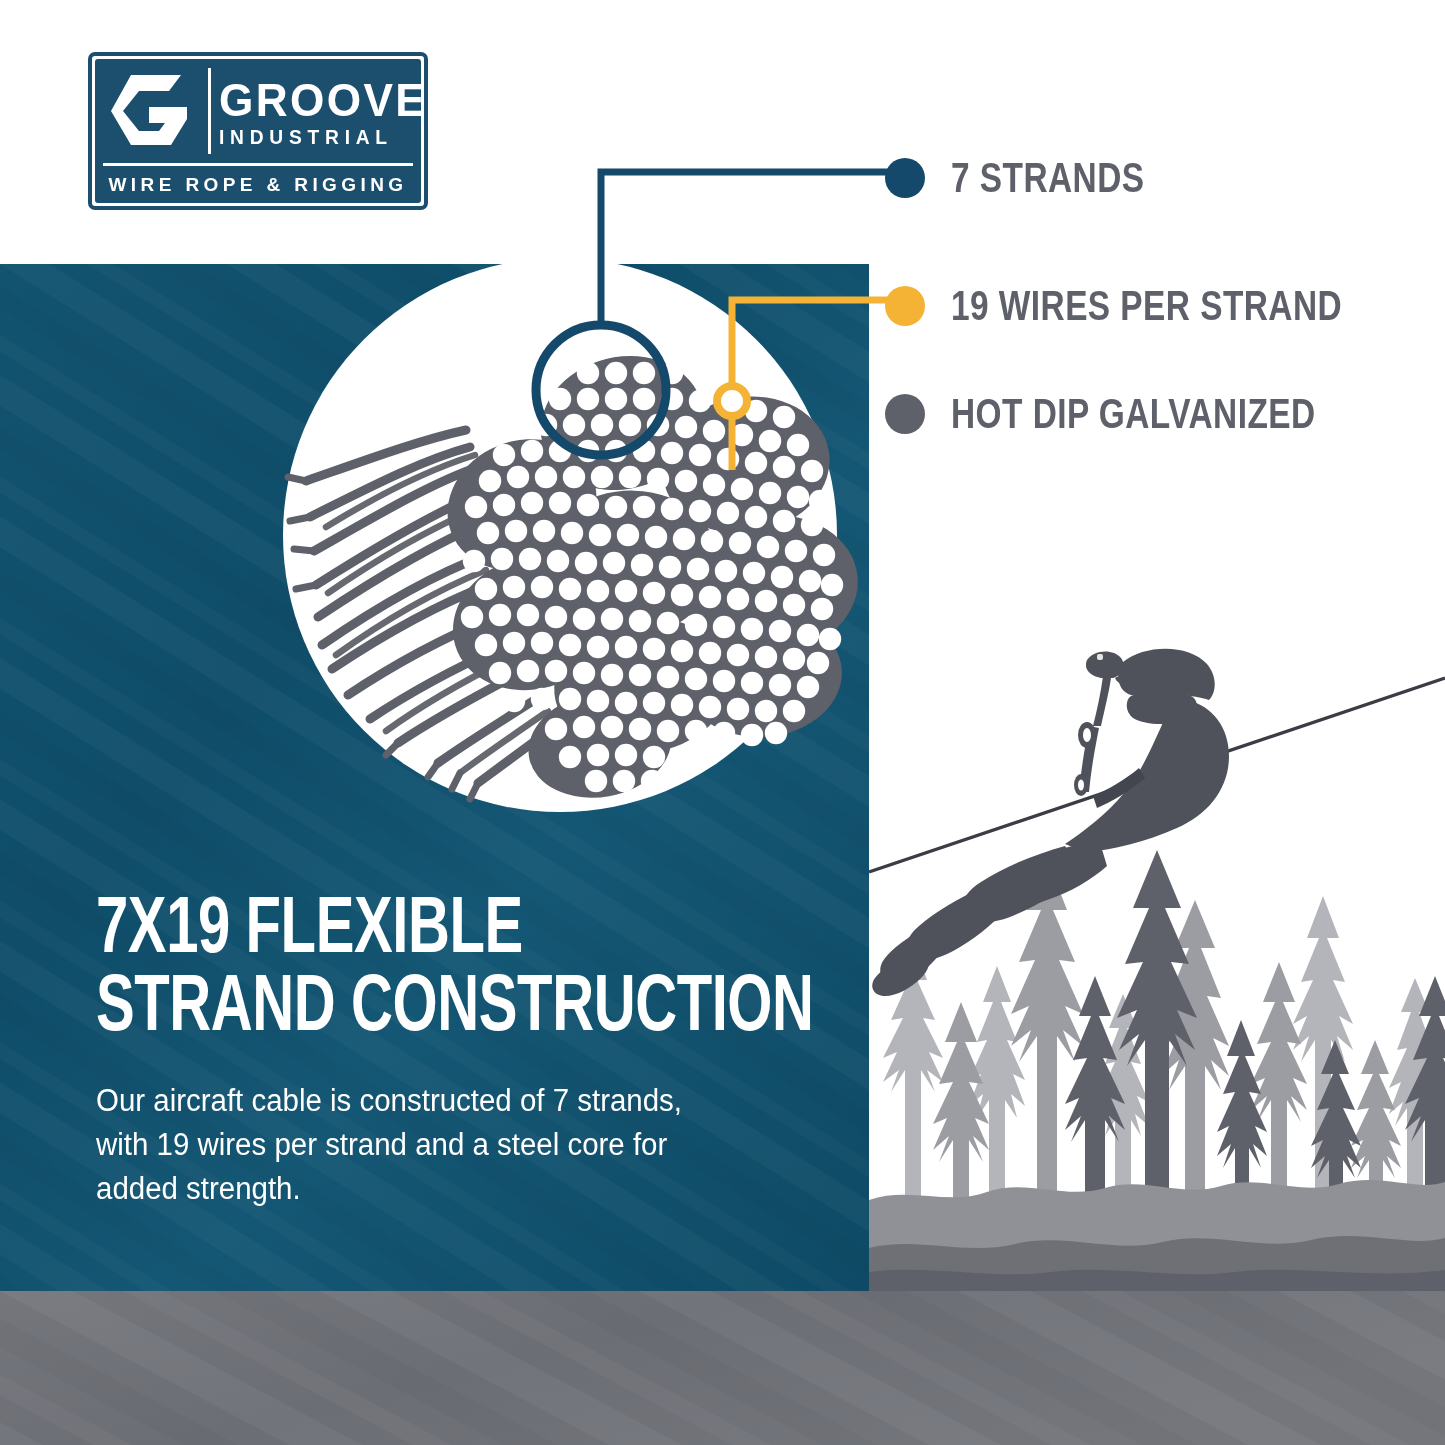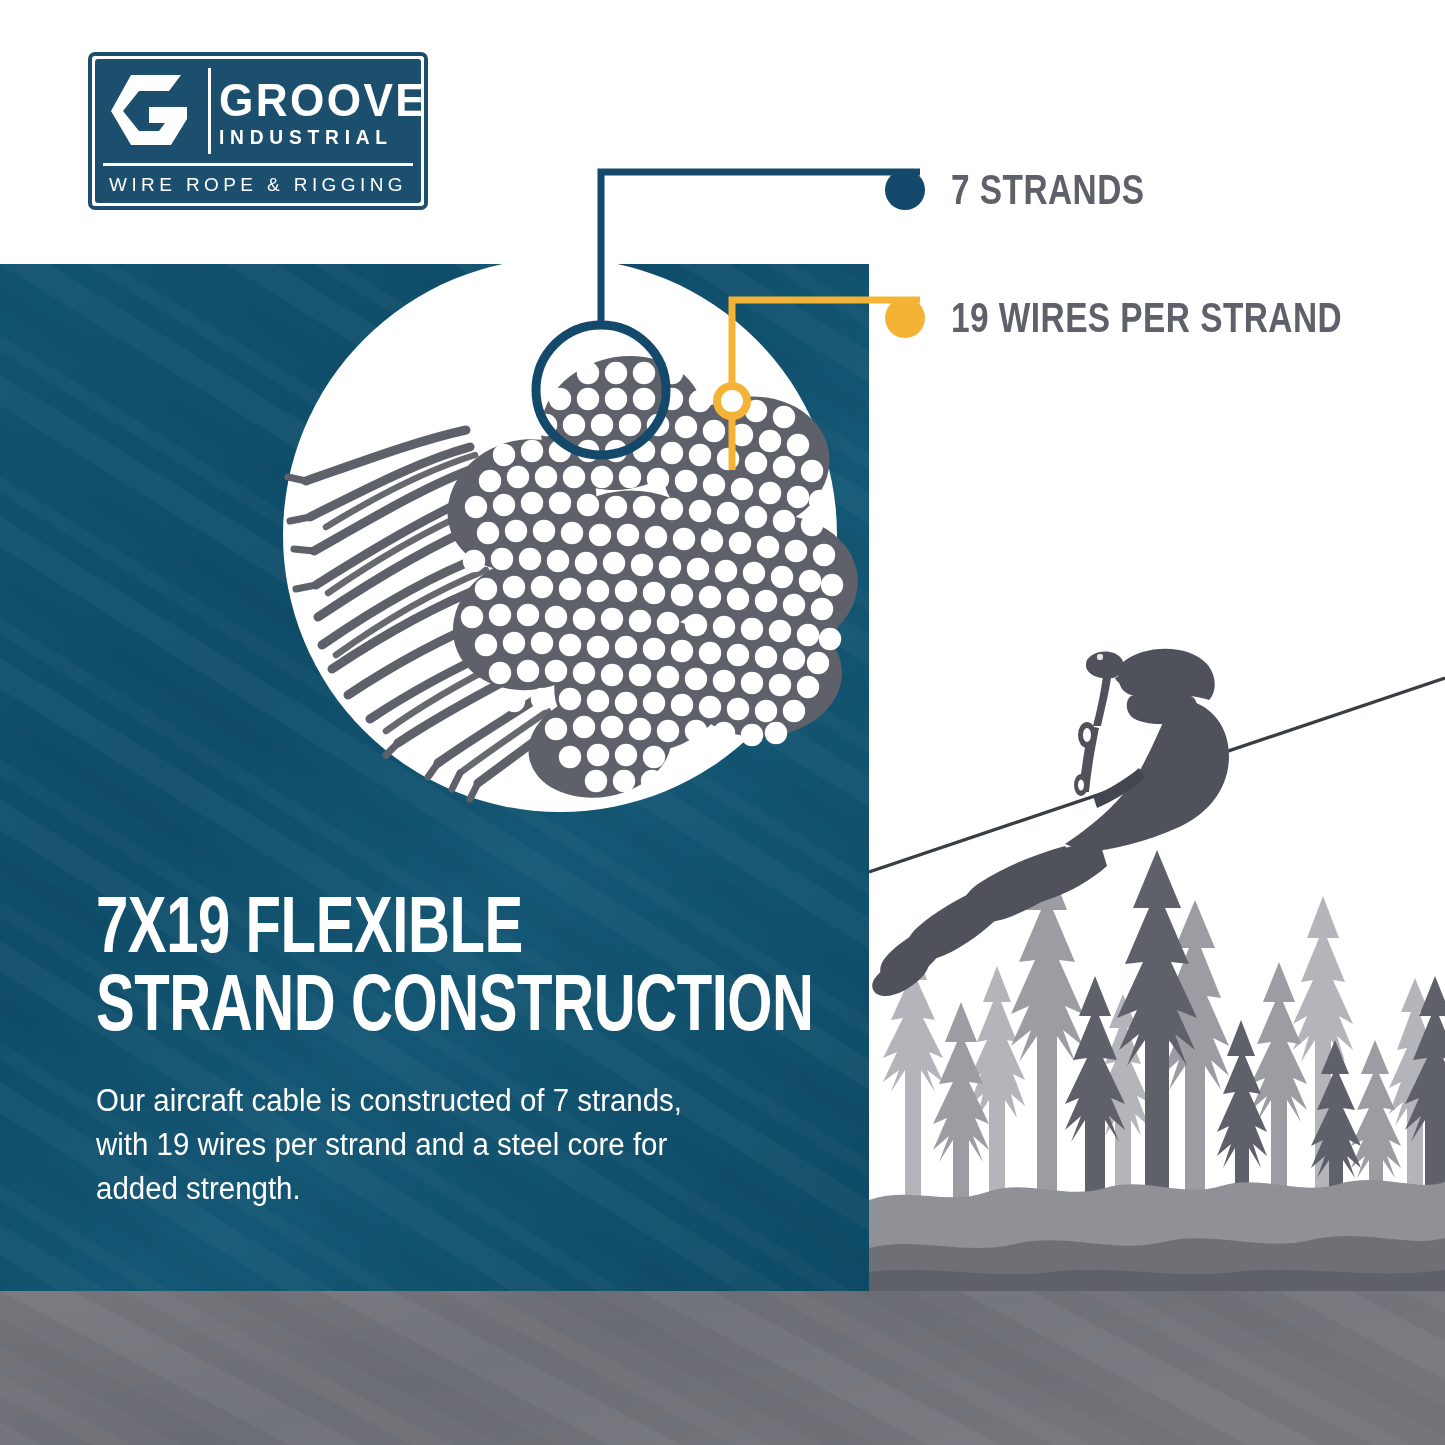--- a/index.html
+++ b/index.html
@@ -43,35 +43,35 @@
     color:#ffffff; font-size:20px; font-weight:bold;
     letter-spacing:6.0px; margin-top:3px;
     transform:scaleX(0.96); transform-origin:left center;
   }
   .logo-rule {
     position:absolute; left:8px; right:8px; top:104px; height:3px; background:#ffffff;
   }
   .logo-tagline {
     position:absolute; left:0; right:0; top:107px; height:37px;
     display:flex; align-items:center; justify-content:center;
-    color:#ffffff; font-size:19px; font-weight:normal; letter-spacing:4.4px;
+    color:#ffffff; font-size:19px; font-weight:bold; letter-spacing:4.4px;
   }
 
   
   #bluePanel { position:absolute; left:0; top:264px; width:869px; height:1027px; }
 
   
   #grayBar { position:absolute; left:0; top:1291px; width:1445px; height:154px; }
 
   
   #cableArt { position:absolute; left:270px; top:255px; width:620px; height:580px; }
 
   
   #callouts { position:absolute; left:885px; top:130px; width:510px; height:330px; }
-  .callout-row { position:absolute; left:0; display:flex; align-items:center;margin-top:12px; }
+  .callout-row { position:absolute; left:0; display:flex; align-items:center; }
   .callout-dot { border-radius:50%; flex:0 0 auto; }
   .callout-label {
     margin-left:26px; color:#5E6169;
     font-size:38px; font-weight:bold; letter-spacing:0.5px; white-space:nowrap;
     font-family:"Liberation Sans Narrow","Liberation Sans",sans-serif;
     transform:scaleX(0.88) scaleY(1.14); transform-origin:left center;
   }
   #row0 { top:26px; }
   #row1 { top:154px; }
   #row2 { top:262px; }
@@ -442,20 +442,24 @@
     <div class="callout-row" id="row0">
       <span class="callout-dot" style="width:40px;height:40px;background:#14496B;"></span>
       <span class="callout-label">7 STRANDS</span>
     </div>
 
     <div class="callout-row" id="row1">
       <span class="callout-dot" style="width:40px;height:40px;background:#F5B335;"></span>
       <span class="callout-label">19 WIRES PER STRAND</span>
     </div>
 
+    <div class="callout-row" id="row2">
+      <span class="callout-dot" style="width:40px;height:40px;background:#5E6169;"></span>
+      <span class="callout-label">HOT DIP GALVANIZED</span>
+    </div>
 
   </div>
 
   <svg id="scene" viewBox="0 0 576 691">
     <defs>
       <clipPath id="sceneClip">
           <rect x="0" y="0" width="576" height="691"></rect>
         </clipPath>
     </defs>
     <g clip-path="url(#sceneClip)">

